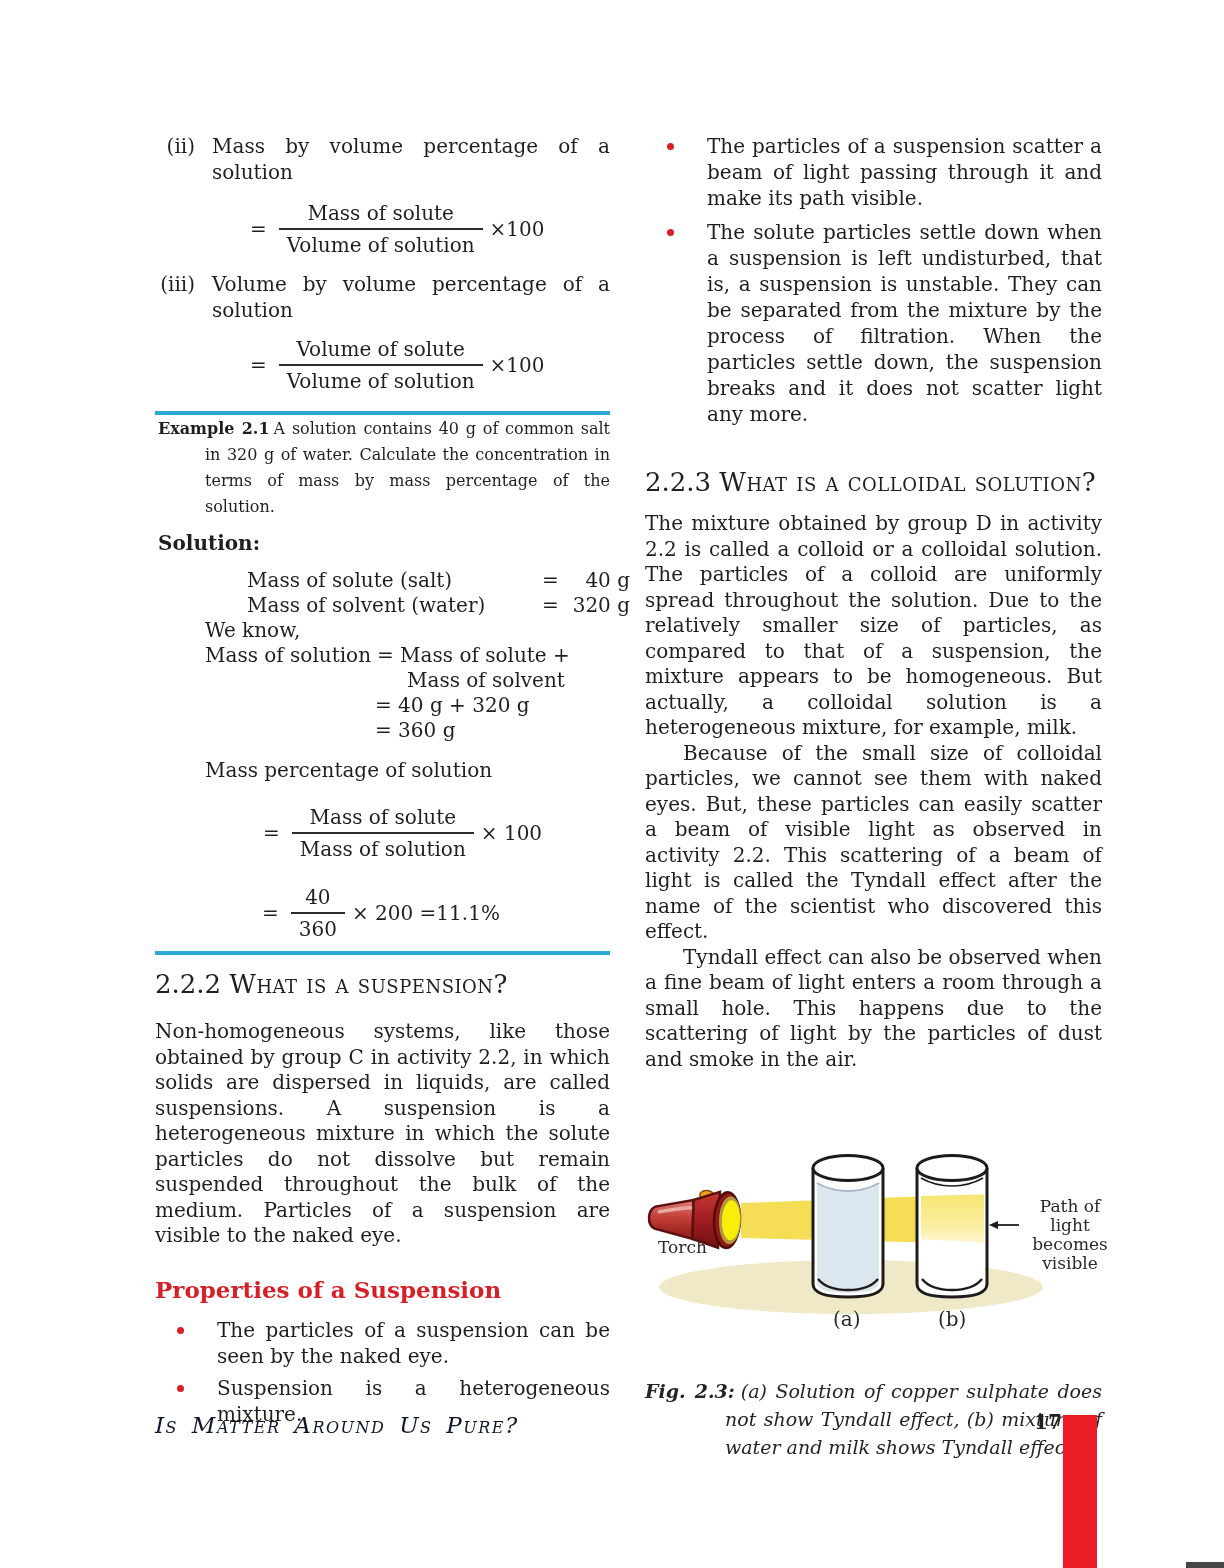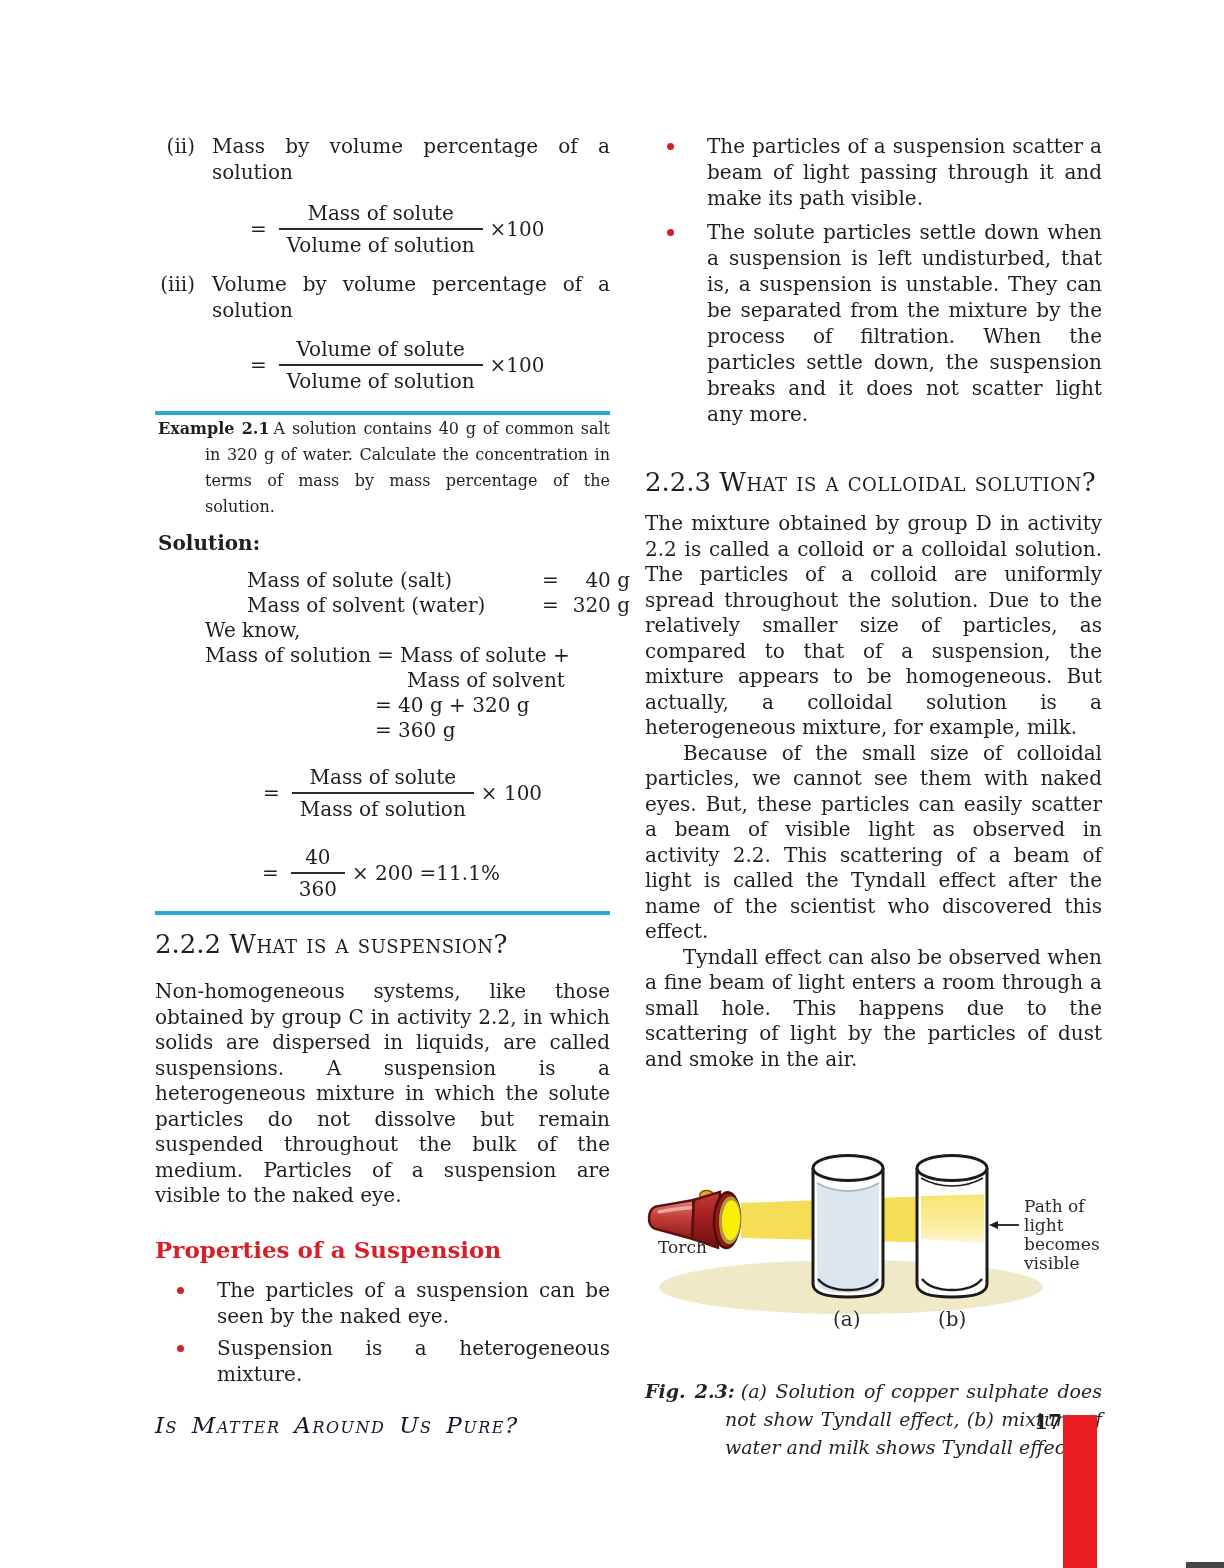--- a/index.html
+++ b/index.html
@@ -66,21 +66,21 @@
   .bullets { margin-top:12px; }
   .bullet { display:flex; font-size:20px; line-height:26px; }
   .bullet + .bullet { margin-top:6px; }
   .dot { flex:0 0 7px; height:7px; border-radius:50%; background:#d61f26; margin:10px 0 0 22px; }
   .btext { flex:1; margin-left:33px; text-align:justify; }
   .mt8 { margin-top:8px !important; }
 
   
   .fig { position:relative; width:465px; height:245px; margin-top:44px; }
   .fig svg { position:absolute; left:0; top:0; }
-  .figlabel { position:absolute; font-size:17px; line-height:19px; color:#2a2a2a; }
+  .figlabel { position:absolute; font-size:17px; line-height:19px; color:#2a2a2a;text-align:center; }
   .torch-label { left:13px; top:122px; }
   .path-label { left:379px; top:81px; width:92px; }
   .ab-label { top:194px; font-size:20px; }
   .a-label { left:188px; }
   .b-label { left:293px; }
 
   .caption { margin-top:16px; font-size:19px; line-height:28px; font-style:italic; padding-left:80px; text-indent:-80px; text-align:justify; color:#242424; }
   .caption b { font-weight:bold; margin-right:6px; }
 
   
@@ -147,20 +147,21 @@
     <div class="weknow">We know,</div>
 
     <div class="msrow1">
       <span class="mslabel">Mass of solution</span>
       <span>= Mass of solute +</span>
     </div>
     <div class="msrow2">Mass of solvent</div>
     <div class="msrow34">= 40 g + 320 g</div>
     <div class="msrow34">= 360 g</div>
 
+    <div class="masspct">Mass percentage of solution</div>
 
     <div class="formula f3">
       <span class="eq">=</span>
       <span class="frac">
         <span class="fnum">Mass of solute</span>
         <span class="fden">Mass of solution</span>
       </span>
       <span class="fmul">× 100</span>
     </div>
 

